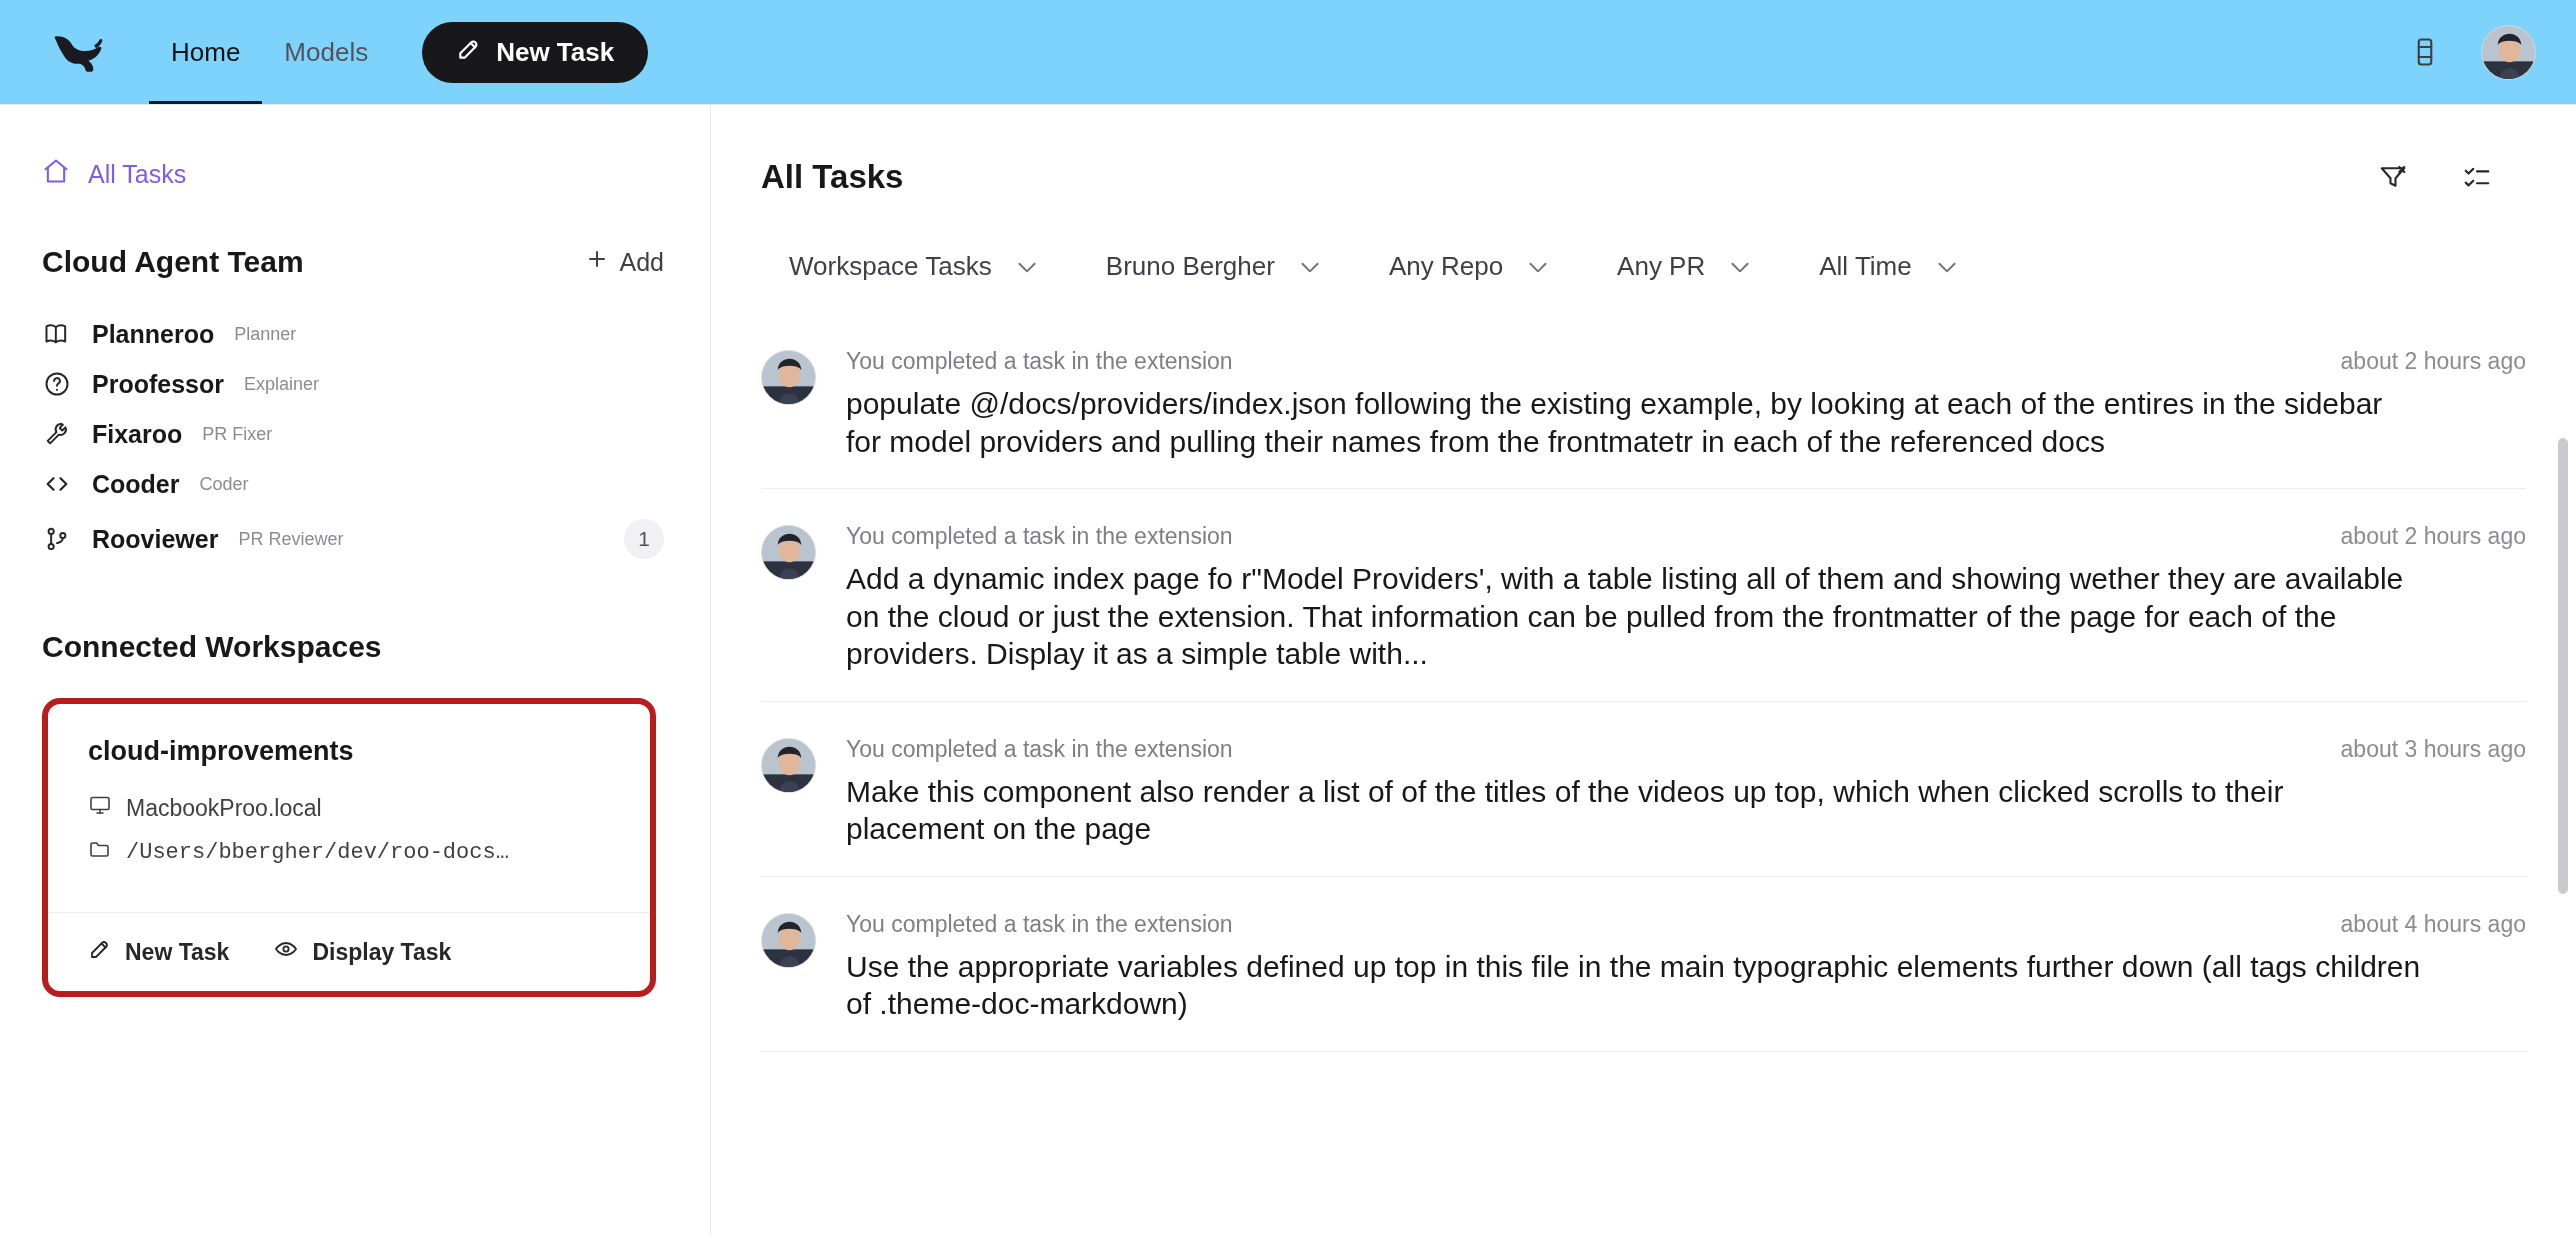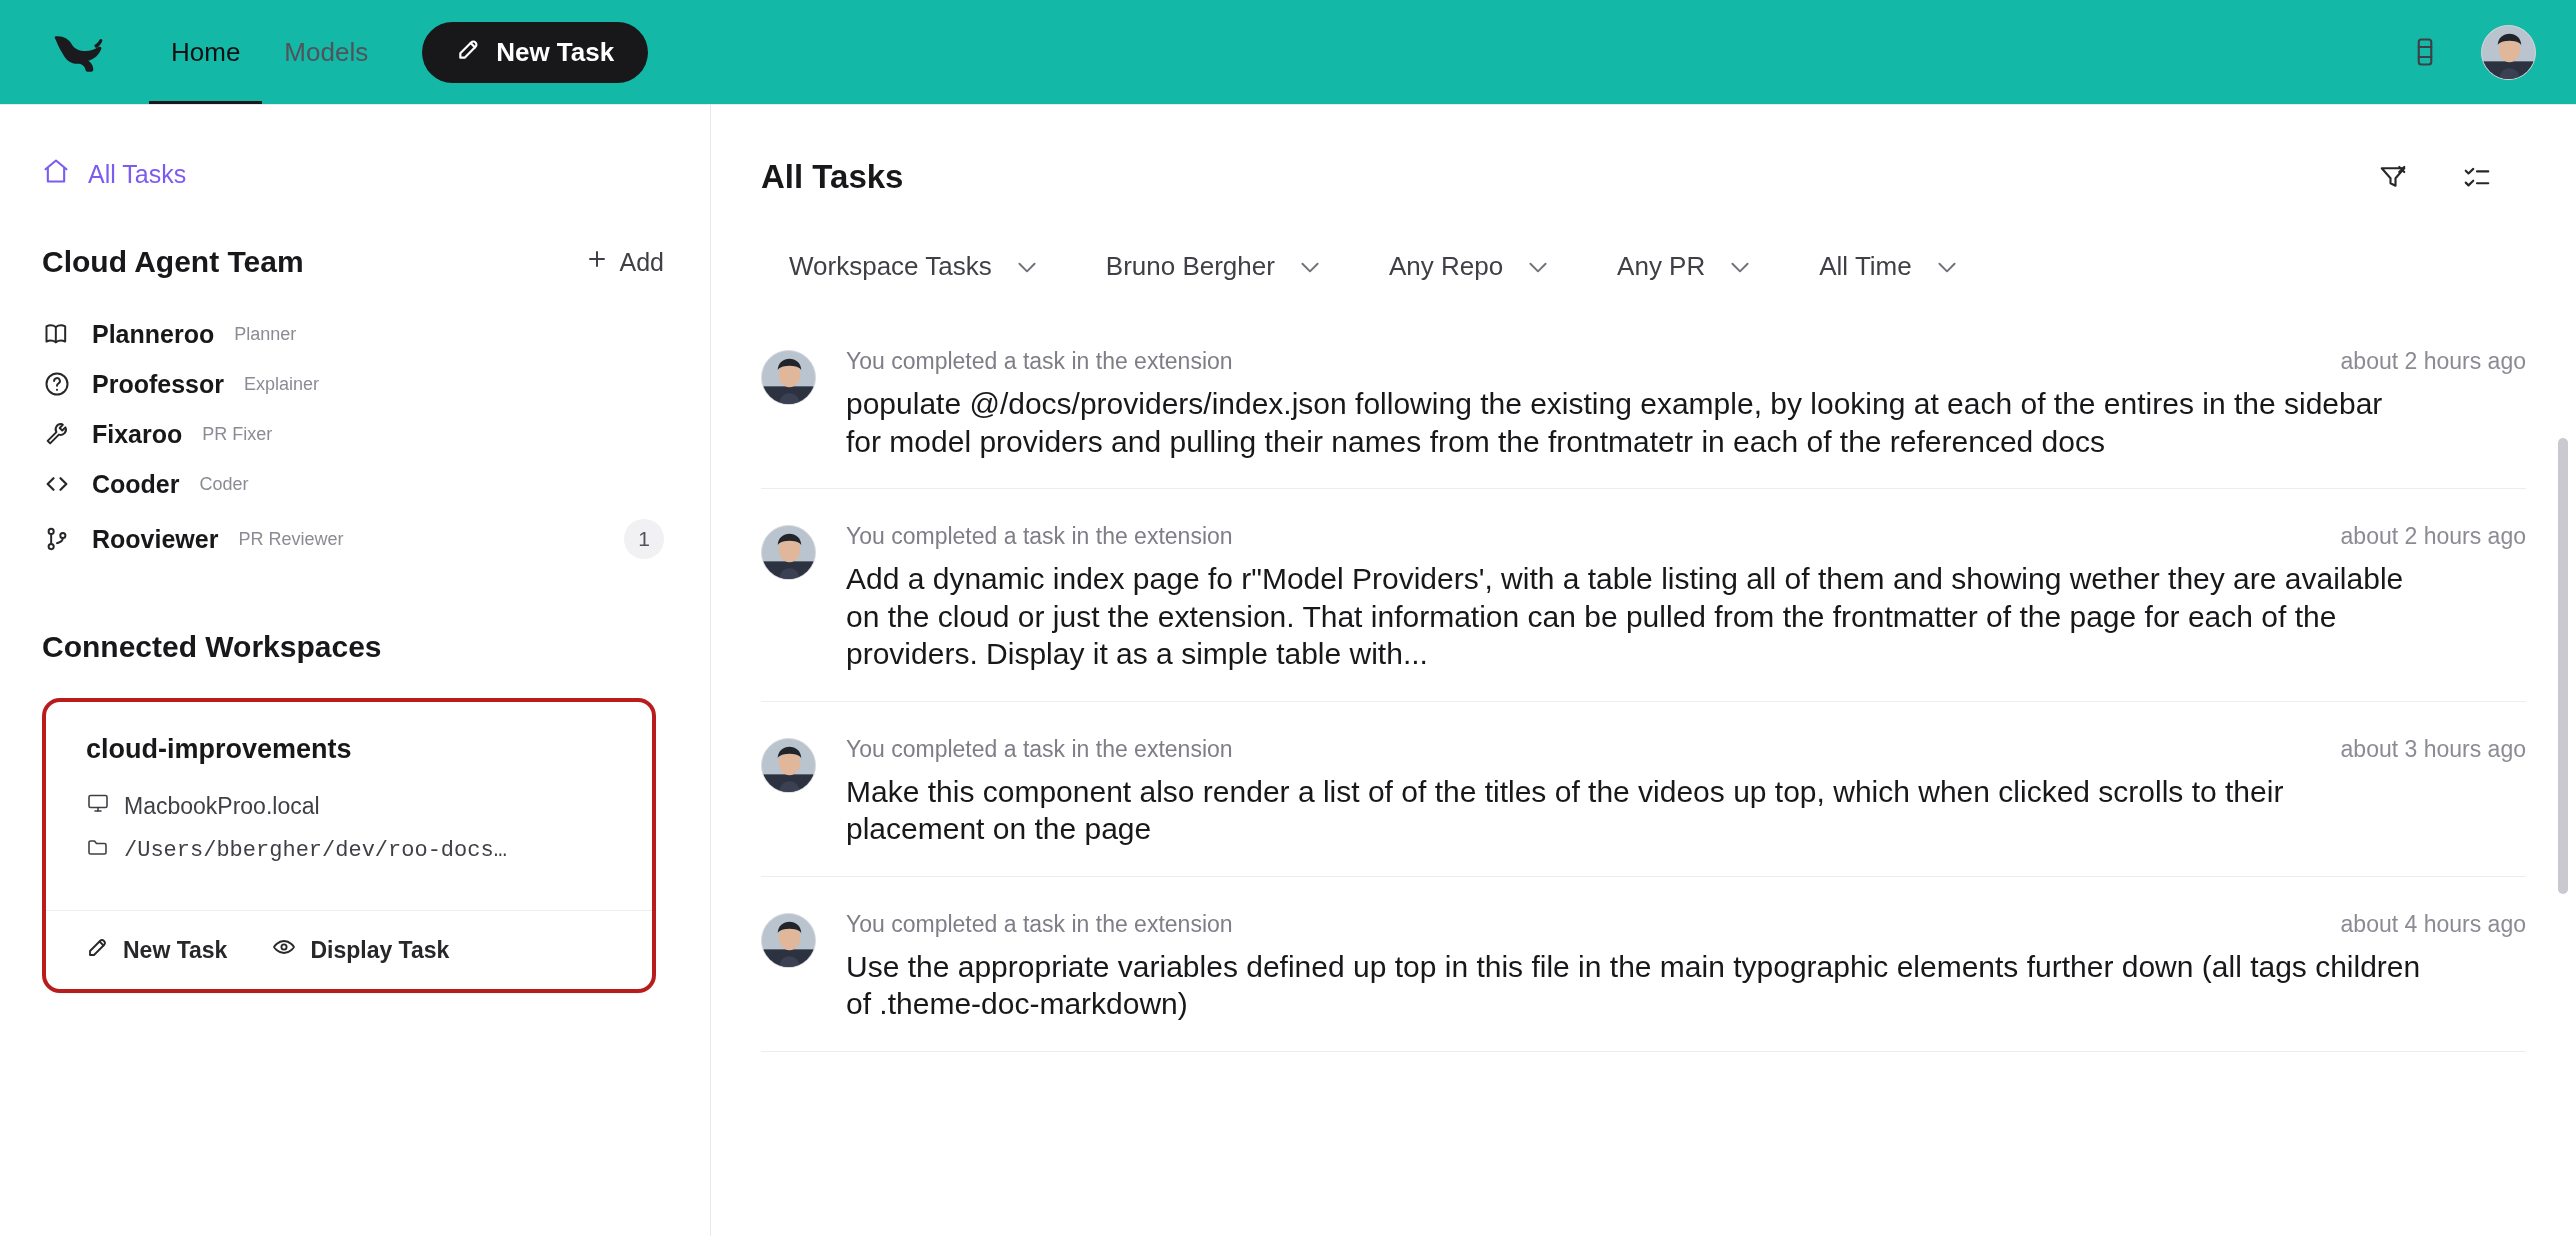--- a/index.html
+++ b/index.html
@@ -14,21 +14,21 @@
   .app { width: 2576px; height: 1236px; display: flex; flex-direction: column; }
 
   
   .topbar {
     height: 105px;
     flex: 0 0 105px;
     border-bottom: 1px solid #e8e8ea;
     display: flex;
     align-items: center;
     padding: 0 40px 0 50px;
-    background: #14b8a6;
+    background: #7dd3fc;
   }
   .logo { width: 65px; height: 50px; display: flex; align-items: center; justify-content: center; }
   .nav { display: flex; align-items: center; margin-left: 34px; height: 100%; }
   .nav-item {
     font-size: 26px;
     color: #52525b;
     padding: 0 22px;
     height: 100%;
     display: flex;
     align-items: center;
@@ -130,21 +130,21 @@
     color: #52525b;
     font-size: 21px;
     display: flex; align-items: center; justify-content: center;
     padding: 0 12px;
   }
   .workspaces-title {
     font-size: 30px; font-weight: 700;
     margin-top: 61px; margin-bottom: 34px;
   }
   .ws-card {
-    border: 4px solid #b91c1c;
+    border: 6px solid #b91c1c;
     border-radius: 18px;
     background: #fff;
     box-shadow: 0 1px 2px rgba(0,0,0,.04);
     overflow: hidden;
     width: 614px;
   }
   .ws-card-body { padding: 32px 40px 30px 40px; }
   .ws-name { font-size: 27px; font-weight: 700; margin-bottom: 26px; }
   .ws-meta {
     display: flex; align-items: center; gap: 14px;

